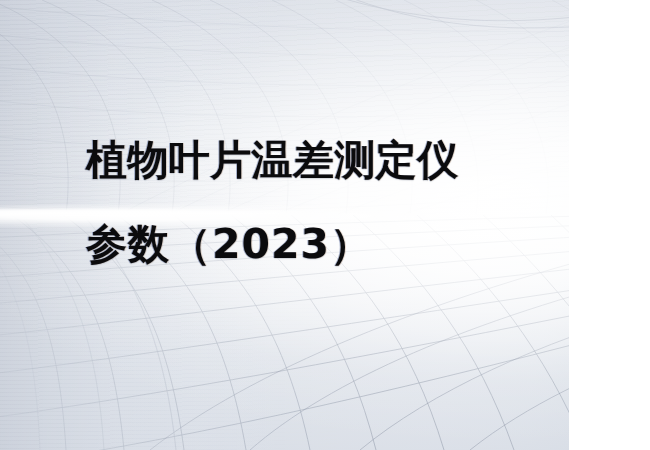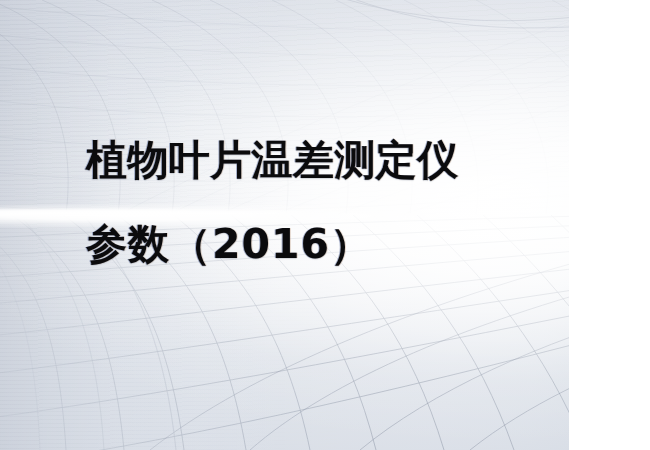--- a/index.html
+++ b/index.html
@@ -264,16 +264,16 @@
   </div>
 
   <div class="bg-layer" id="bg-scan-top"></div>
   <div class="bg-layer" id="bg-scan"></div>
   <div class="bg-layer" id="bg-glow"></div>
   <div class="bg-layer" id="bg-streak"></div>
   <div class="bg-layer" id="bg-streak2"></div>
 
   <div id="title-block">
     <div class="title-line primary">植物叶片温差测定仪</div>
-    <div class="title-line secondary">参数（2016）</div>
+    <div class="title-line secondary">参数（2023）</div>
   </div>
 
 </div>
 
 </body></html>

